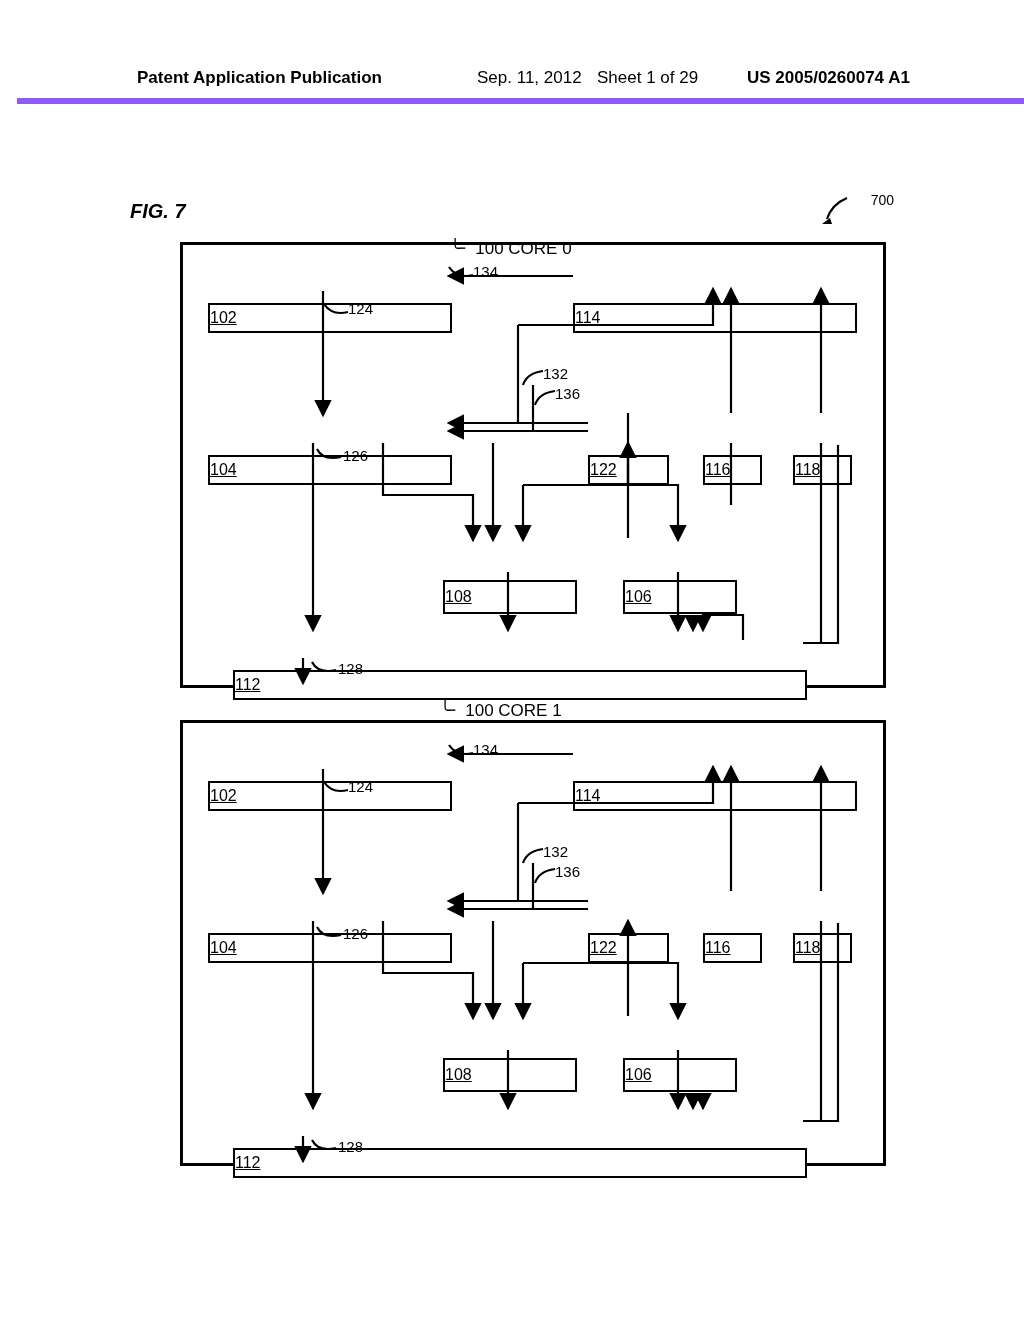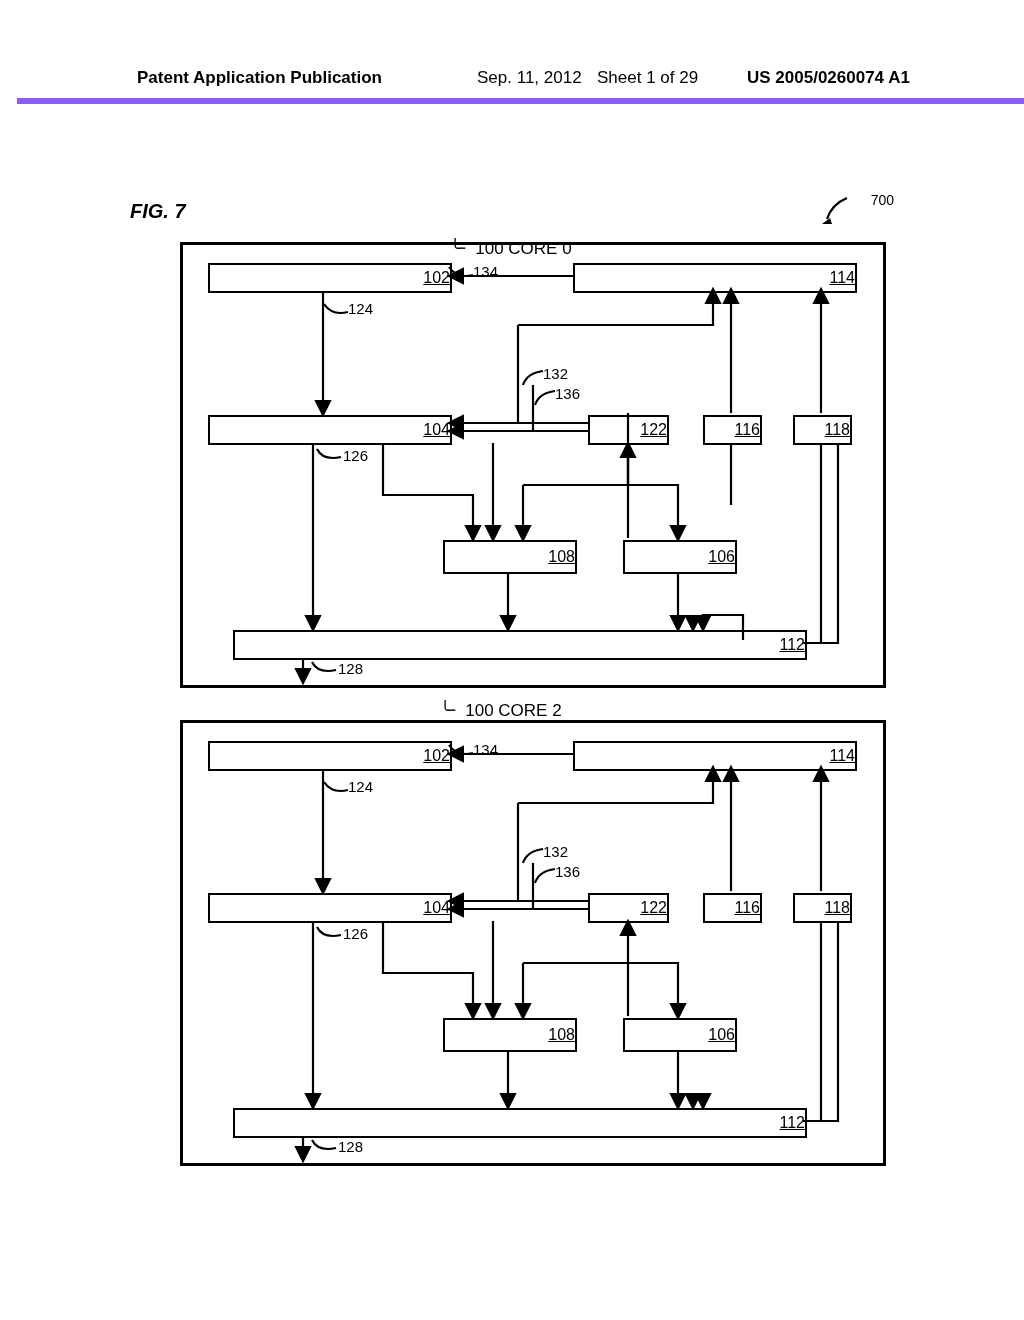--- a/index.html
+++ b/index.html
@@ -69,22 +69,23 @@
     position: absolute;
     border: 3px solid #000;
     width: 700px;
     left: 180px;
   }
   .box {
     position: absolute;
     border: 2px solid #000;
     background: #fff;
     font-size: 16px;
-    text-align: right;
+    text-align: left;
     text-decoration: underline;
+    margin-top: 40px;
   }
   .ref {
     position: absolute;
     font-size: 15px;
     text-align: center;
   }
   .ref svg { position: absolute; }
   svg.arrows {
     position: absolute;
     top: 0; left: 0;
@@ -219,21 +220,21 @@
     <line x1="548" y1="198" x2="548" y2="260" class="arrowline"></line>
     <line x1="638" y1="198" x2="638" y2="398" class="arrowline"></line>
 
     <line x1="510" y1="370" x2="510" y2="383" class="arrowline" marker-end="url(#ah0)"></line>
   </svg>
 </div>
 
 <div class="core-label" style="top:700px; left:440px;">
   <span class="tick">╰╴</span>
   <span>100</span>
-  <span>CORE 2</span>
+  <span>CORE 1</span>
 </div>
 
 <div class="core" style="top:720px; height:440px;">
   <div class="box" style="top:18px; left:25px; width:240px; height:26px; line-height:26px;">102</div>
   <div class="box" style="top:18px; left:390px; width:280px; height:26px; line-height:26px;">114</div>
   <div class="box" style="top:170px; left:25px; width:240px; height:26px; line-height:26px;">104</div>
   <div class="box" style="top:170px; left:405px; width:77px; height:26px; line-height:26px;">122</div>
   <div class="box" style="top:170px; left:520px; width:55px; height:26px; line-height:26px;">116</div>
   <div class="box" style="top:170px; left:610px; width:55px; height:26px; line-height:26px;">118</div>
   <div class="box" style="top:295px; left:260px; width:130px; height:30px; line-height:30px;">108</div>

